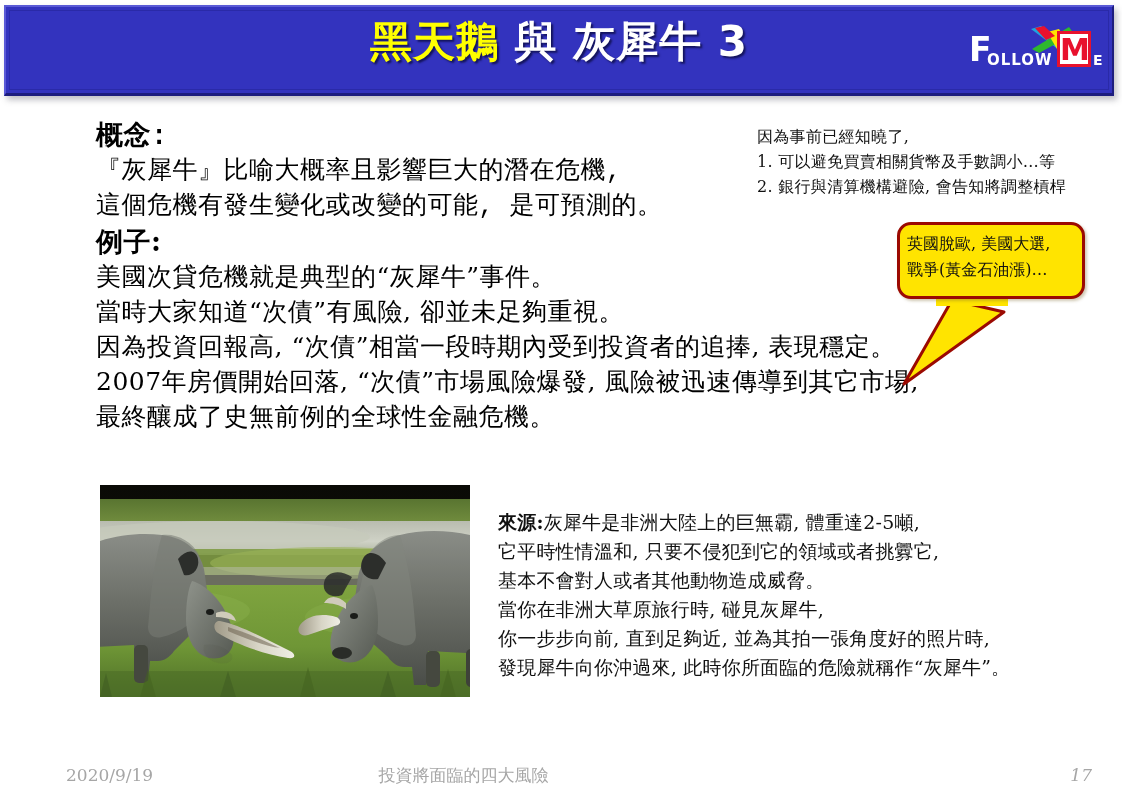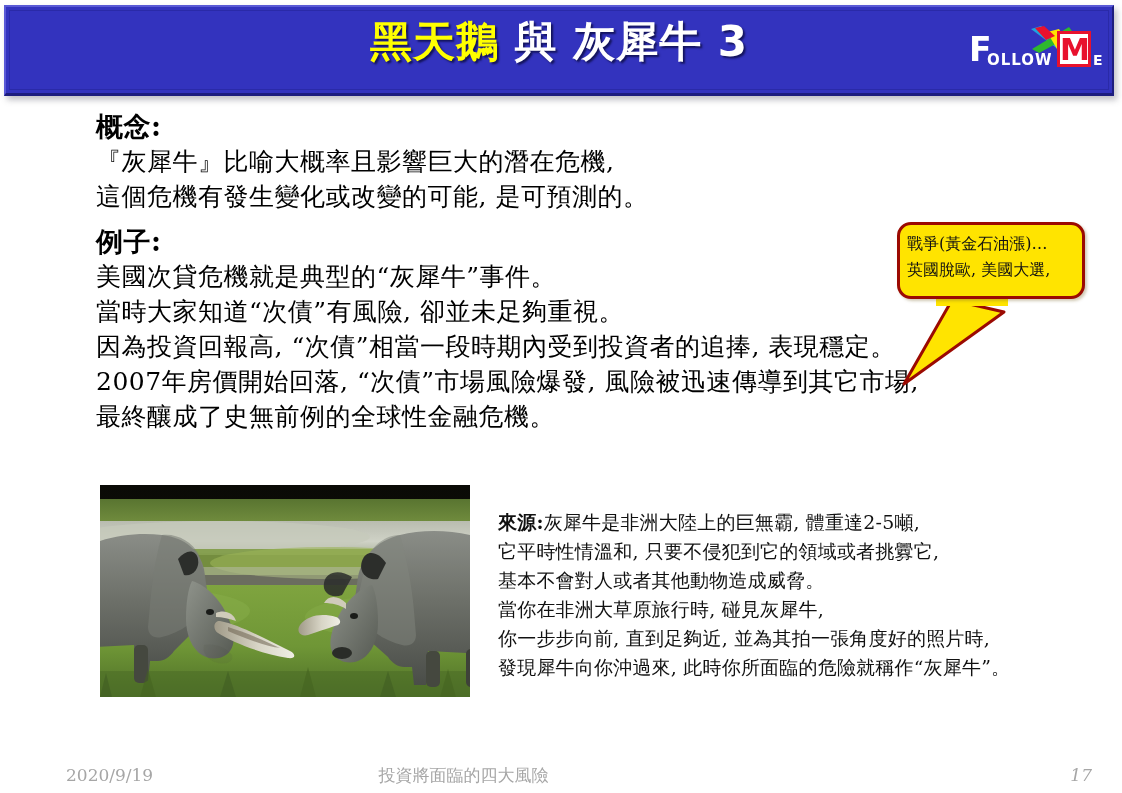--- a/index.html
+++ b/index.html
@@ -118,22 +118,23 @@
   }
 
   
   .cn {
     font-family: "DejaVu Serif", "Liberation Serif", serif;
     color: #000000;
   }
   .body-block {
     position: absolute;
     left: 96px;
-    top: 110px;
+    top: 120px;
     width: 700px;
+    font-family: Liberation Mono, monospace;
   }
   .heading {
     font-size: 27px;
     font-weight: bold;
     line-height: 34px;
     letter-spacing: 0.5px;
   }
   .para-line {
     font-size: 25px;
     line-height: 35px;
@@ -277,30 +278,35 @@
 
   <div class="body-block2 cn">
     <div class="heading">例子:</div>
     <div class="para-line">美國次貸危機就是典型的“灰犀牛”事件。</div>
     <div class="para-line">當時大家知道“次債”有風險, 卻並未足夠重視。</div>
     <div class="para-line">因為投資回報高, “次債”相當一段時期內受到投資者的追捧, 表現穩定。</div>
     <div class="para-line">2007年房價開始回落, “次債”市場風險爆發, 風險被迅速傳導到其它市場,</div>
     <div class="para-line">最終釀成了史無前例的全球性金融危機。</div>
   </div>
 
+  <div class="note-top cn">
+    <div class="note-line">因為事前已經知曉了,</div>
+    <div class="note-line">1. 可以避免買賣相關貨幣及手數調小…等</div>
+    <div class="note-line">2. 銀行與清算機構避險, 會告知將調整槓桿</div>
+  </div>
 
   <div class="callout">
     <svg class="callout-tail" viewBox="0 0 130 115">
       <polygon points="8,104 56,20 108,32" fill="#FFE400" stroke="#9B0A02" stroke-width="3" stroke-linejoin="round"></polygon>
       <rect x="40" y="0" width="72" height="26" fill="#FFE400"></rect>
     </svg>
     <div class="callout-body"></div>
     <div class="callout-text cn">
+      <div class="cline">英國脫歐, 美國大選,</div>
       <div class="cline">戰爭(黃金石油漲)…</div>
-      <div class="cline">英國脫歐, 美國大選,</div>
     </div>
   </div>
 
   <div class="photo">
     <svg viewBox="0 0 370 212" width="370" height="212" preserveAspectRatio="none">
       <defs>
         <linearGradient id="grassTop" x1="0" y1="0" x2="0" y2="1">
           <stop offset="0%" stop-color="#0a0a06"></stop>
           <stop offset="55%" stop-color="#121208"></stop>
           <stop offset="100%" stop-color="#23280f"></stop>

